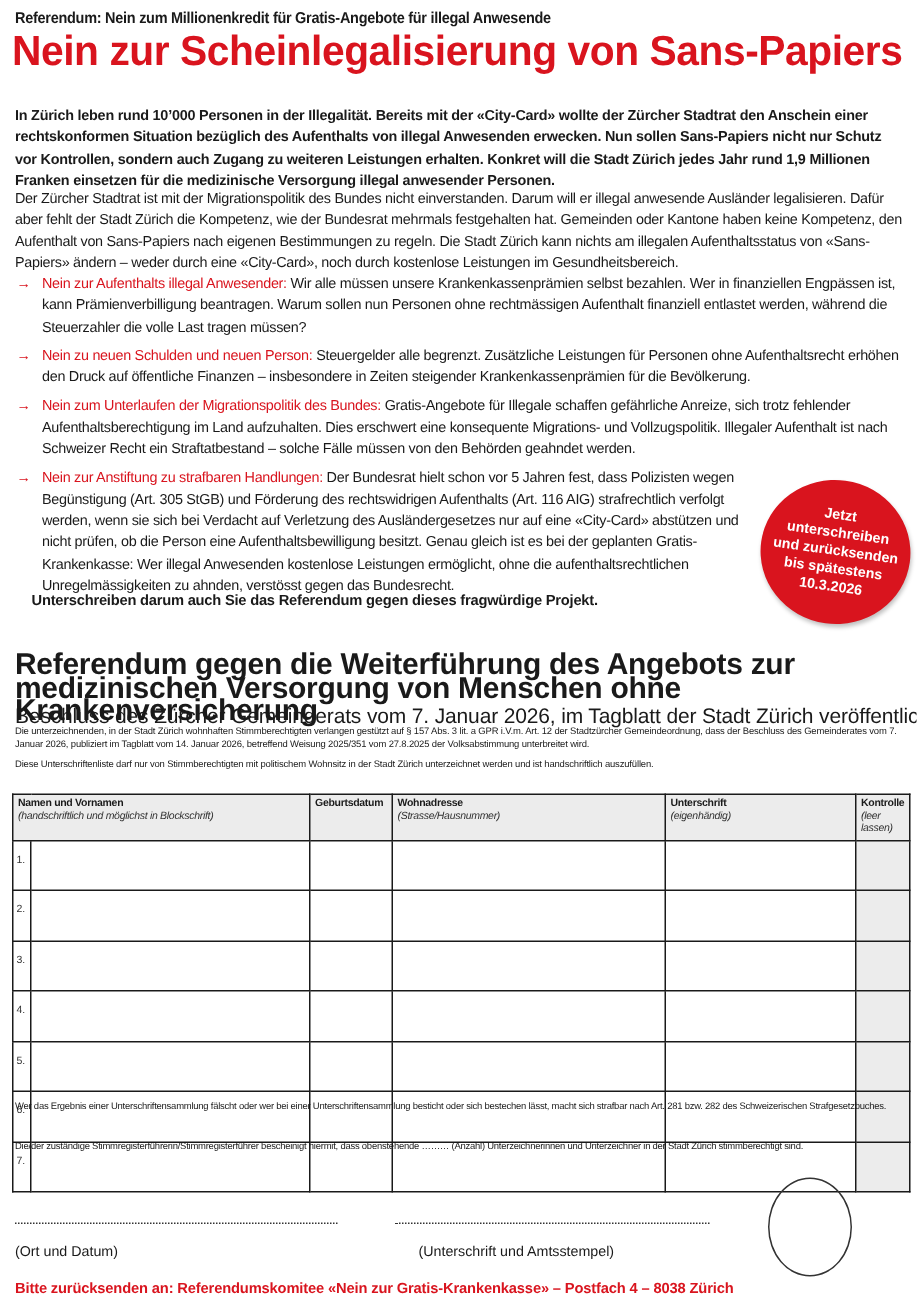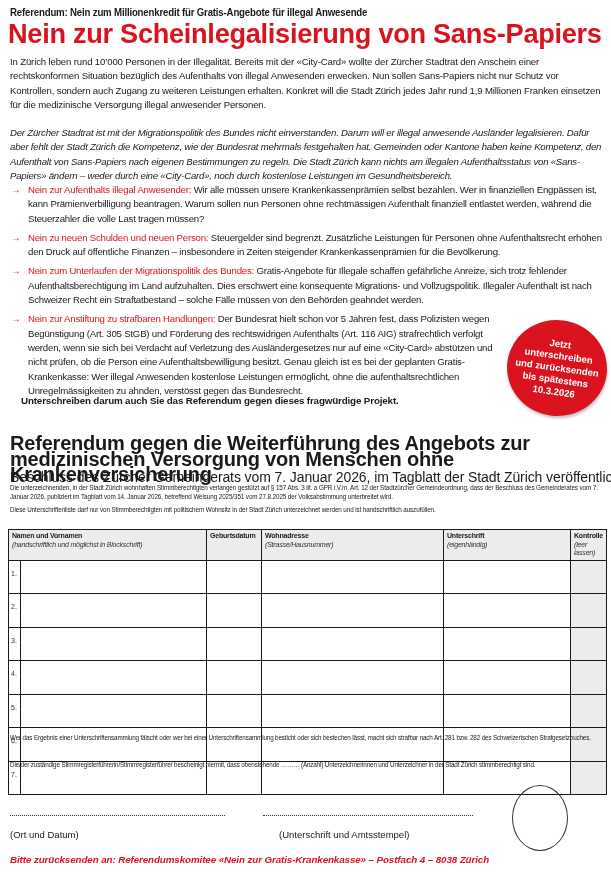--- a/index.html
+++ b/index.html
@@ -1,22 +1,22 @@
 <!DOCTYPE html>
 <html><head>
 <meta charset="utf-8">
 <style>
   html, body { margin: 0; padding: 0; background: #ffffff; }
   body { width: 611px; height: 872px; position: relative; overflow: hidden;
          font-family: "Liberation Sans", sans-serif; color: #1a1a1a; }
   .abs { position: absolute; }
   .kicker { left: 10px; top: 6px; font-size: 10.5px; font-weight: bold; letter-spacing: -0.2px; font-family: "Liberation Sans", sans-serif; transform: scaleX(0.92); transform-origin: left; white-space: nowrap; }
   .headline { left: 8px; top: 18px; font-size: 28px; font-weight: bold; color: #d9141e; letter-spacing: -0.3px; white-space: nowrap; transform: scaleX(0.97); transform-origin: left; }
-  .lead { left: 10px; top: 55px; width: 592px; font-size: 9.6px; line-height: 14.3px; font-weight: normal; letter-spacing: -0.15px; }
-  .para { left: 10px; top: 126px; width: 592px; font-size: 9.6px; line-height: 14.3px; letter-spacing: -0.2px; font-style: italic; }
+  .lead { left: 10px; top: 71px; width: 592px; font-size: 9.6px; line-height: 14.3px; font-weight: bold; letter-spacing: -0.15px; }
+  .para { left: 10px; top: 126px; width: 592px; font-size: 9.6px; line-height: 14.3px; letter-spacing: -0.2px; }
   .bullets { left: 10px; top: 183px; width: 595px; }
   .bullet { position: relative; padding-left: 18px; font-size: 9.6px; line-height: 14.3px; letter-spacing: -0.2px; margin-bottom: 5px; }
   .bullet .arrow { position: absolute; left: 1px; top: 0; color: #d9141e; font-weight: bold; }
   .bullet .lbl { color: #d9141e; }
   .bullet.narrow { width: 475px; }
   .closing { left: 10px; top: 395px; font-size: 9.8px; font-weight: bold; letter-spacing: -0.15px; margin-left: 11px; }
   .badge { left: 507px; top: 320px; width: 100px; height: 96px; border-radius: 50%; background: #d9141e; color: #fff;
            display: flex; align-items: center; justify-content: center; text-align: center; transform: rotate(8deg);
            box-shadow: 1px 2px 3px rgba(0,0,0,0.25); }
   .badge-text { font-size: 9.5px; font-weight: bold; line-height: 12px; }
@@ -34,39 +34,39 @@
   table.sig td.ctrl { background: #ececec; }
   table.sig th { border-width: 1.5px; }
   table.sig { border: 1.5px solid #1a1a1a; }
   .warn { left: 10px; top: 733px; width: 595px; font-size: 6.3px; line-height: 9px; letter-spacing: -0.15px; }
   .cert { left: 10px; top: 760px; width: 595px; font-size: 6.3px; line-height: 9px; letter-spacing: -0.15px; }
   .dots1 { left: 10px; top: 815px; width: 215px; border-top: 1px dotted #333; }
   .dots2 { left: 263px; top: 815px; width: 210px; border-top: 1px dotted #333; }
   .lbl1 { left: 10px; top: 829px; font-size: 9.5px; text-align: right; }
   .lbl2 { left: 279px; top: 829px; font-size: 9.5px; }
   .stamp { left: 512px; top: 785px; width: 54px; height: 64px; border: 1px solid #333; border-radius: 50%; }
-  .return { left: 10px; top: 854px; font-size: 9.8px; font-weight: bold; color: #d9141e; letter-spacing: -0.1px; white-space: nowrap; font-style: italic; }
+  .return { left: 10px; top: 854px; font-size: 9.8px; font-weight: bold; color: #d9141e; letter-spacing: -0.1px; white-space: nowrap; }
 </style>
 </head>
 <body>
 
 <div class="abs kicker">Referendum: Nein zum Millionenkredit für Gratis-Angebote für illegal Anwesende</div>
 <div class="abs headline">Nein zur Scheinlegalisierung von Sans-Papiers</div>
 
 <div class="abs lead">In Zürich leben rund 10’000 Personen in der Illegalität. Bereits mit der «City-Card» wollte der Zürcher Stadtrat den Anschein einer rechtskonformen Situation bezüglich des Aufenthalts von illegal Anwesenden erwecken. Nun sollen Sans-Papiers nicht nur Schutz vor Kontrollen, sondern auch Zugang zu weiteren Leistungen erhalten. Konkret will die Stadt Zürich jedes Jahr rund 1,9 Millionen Franken einsetzen für die medizinische Versorgung illegal anwesender Personen.</div>
 <div class="abs para">Der Zürcher Stadtrat ist mit der Migrationspolitik des Bundes nicht einverstanden. Darum will er illegal anwesende Ausländer legalisieren. Dafür aber fehlt der Stadt Zürich die Kompetenz, wie der Bundesrat mehrmals festgehalten hat. Gemeinden oder Kantone haben keine Kompetenz, den Aufenthalt von Sans-Papiers nach eigenen Bestimmungen zu regeln. Die Stadt Zürich kann nichts am illegalen Aufenthaltsstatus von «Sans-Papiers» ändern – weder durch eine «City-Card», noch durch kostenlose Leistungen im Gesundheitsbereich.</div>
 
 <div class="abs bullets">
   <div class="bullet">
     <span class="arrow">→</span>
     <span class="lbl">Nein zur Aufenthalts illegal Anwesender:</span><span> Wir alle müssen unsere Krankenkassenprämien selbst bezahlen. Wer in finanziellen Engpässen ist, kann Prämienverbilligung beantragen. Warum sollen nun Personen ohne rechtmässigen Aufenthalt finanziell entlastet werden, während die Steuerzahler die volle Last tragen müssen?</span>
   </div>
   <div class="bullet">
     <span class="arrow">→</span>
-    <span class="lbl">Nein zu neuen Schulden und neuen Person:</span><span> Steuergelder sind begrenzt. Zusätzliche Leistungen für Personen ohne Aufenthaltsrecht erhöhen den Druck auf öffentliche Finanzen – insbesondere in Zeiten steigender Krankenkassenprämien für die Bevölkerung.</span>
+    <span class="lbl">Nein zu neuen Schulden und neuen Person:</span><span> Steuergelder alle begrenzt. Zusätzliche Leistungen für Personen ohne Aufenthaltsrecht erhöhen den Druck auf öffentliche Finanzen – insbesondere in Zeiten steigender Krankenkassenprämien für die Bevölkerung.</span>
   </div>
   <div class="bullet">
     <span class="arrow">→</span>
     <span class="lbl">Nein zum Unterlaufen der Migrationspolitik des Bundes:</span><span> Gratis-Angebote für Illegale schaffen gefährliche Anreize, sich trotz fehlender Aufenthaltsberechtigung im Land aufzuhalten. Dies erschwert eine konsequente Migrations- und Vollzugspolitik. Illegaler Aufenthalt ist nach Schweizer Recht ein Straftatbestand – solche Fälle müssen von den Behörden geahndet werden.</span>
   </div>
   <div class="bullet narrow">
     <span class="arrow">→</span>
     <span class="lbl">Nein zur Anstiftung zu strafbaren Handlungen:</span><span> Der Bundesrat hielt schon vor 5 Jahren fest, dass Polizisten wegen Begünstigung (Art. 305 StGB) und Förderung des rechtswidrigen Aufenthalts (Art. 116 AIG) strafrechtlich verfolgt werden, wenn sie sich bei Verdacht auf Verletzung des Ausländergesetzes nur auf eine «City-Card» abstützen und nicht prüfen, ob die Person eine Aufenthaltsbewilligung besitzt. Genau gleich ist es bei der geplanten Gratis-Krankenkasse: Wer illegal Anwesenden kostenlose Leistungen ermöglicht, ohne die aufenthaltsrechtlichen Unregelmässigkeiten zu ahnden, verstösst gegen das Bundesrecht.</span>
   </div>
 </div>

